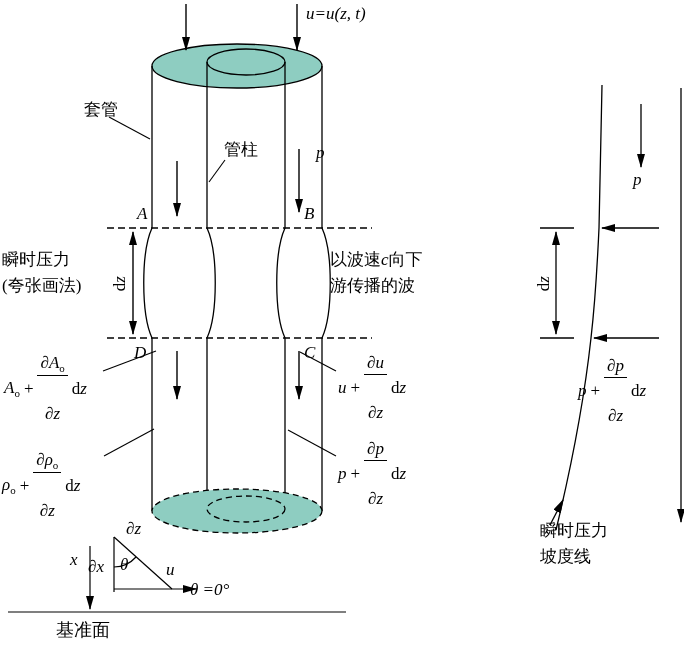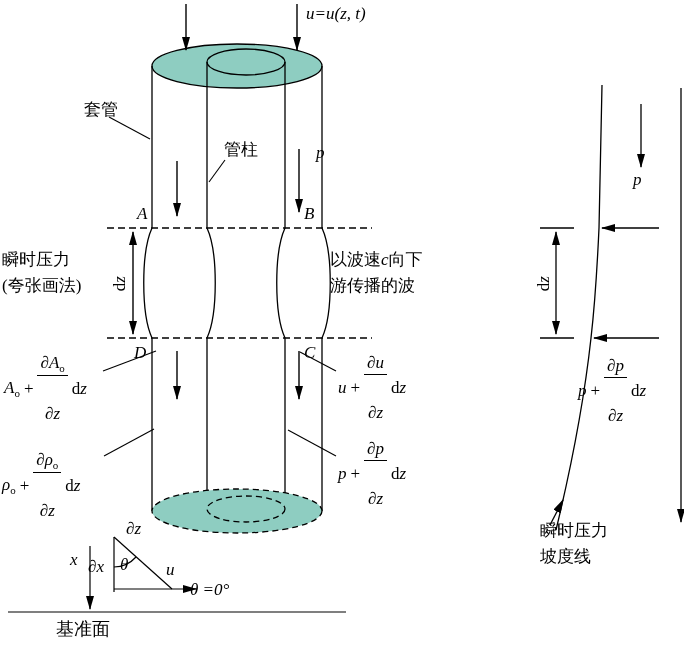--- a/index.html
+++ b/index.html
@@ -152,21 +152,21 @@
     </span>
     <span class="diff"><span class="rm">d</span><i>z</i></span>
   </div>
 
   <div class="lbl math" style="left:70px;top:549px;">x</div>
   <div class="lbl math" style="left:126px;top:518px;">∂z</div>
   <div class="lbl math" style="left:120px;top:554px;">θ</div>
   <div class="lbl math" style="left:88px;top:556px;">∂x</div>
   <div class="lbl math" style="left:166px;top:559px;">u</div>
   <div class="lbl math" style="left:190px;top:579px;">θ =0°</div>
-  <div class="lbl cjk big" style="left:56px;top:619px;font-family:Liberation Mono, monospace;">基准面</div>
+  <div class="lbl cjk big" style="left:56px;top:619px;">基准面</div>
 
   <div class="lbl math" style="left:633px;top:169px;">p</div>
   <div class="lbl rot" style="left:527px;top:273px;">
     <span class="rm">d</span><i>z</i>
   </div>
 
   <div class="formula" style="left:578px;top:357px;">
     <span class="lead"><i>p</i></span>
     <span class="op">+</span>
     <span class="frac">

